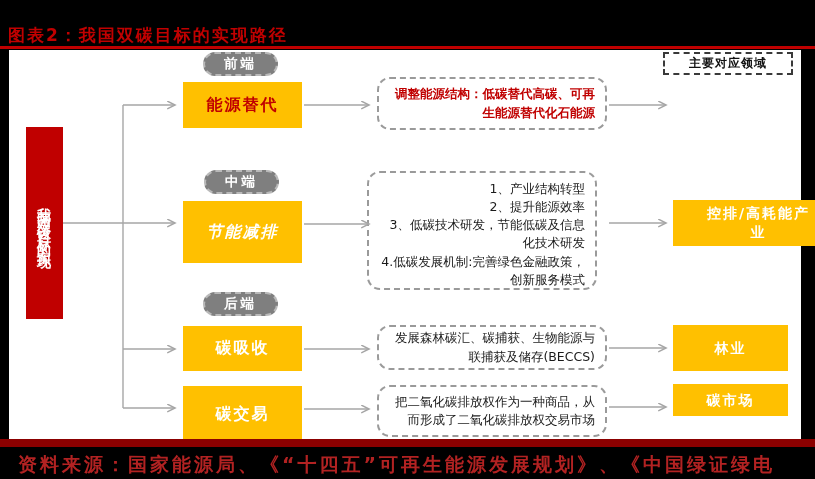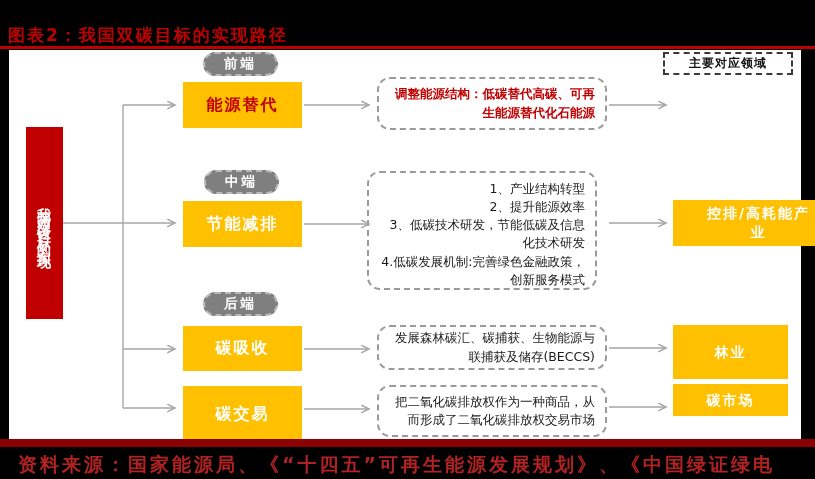--- a/index.html
+++ b/index.html
@@ -69,42 +69,42 @@
 
   <div class="rootbox">我国双碳目标的实现</div>
 
   <div class="tag" style="left:203px;top:32px;">前端</div>
   <div class="tag" style="left:204px;top:150px;">中端</div>
   <div class="tag" style="left:203px;top:272px;">后端</div>
 
   <div class="legend">主要对应领域</div>
 
   <div class="mbox red-text" style="left:183px;top:62px;height:46px;">能源替代</div>
-  <div class="mbox white-text" style="left:183px;top:181px;height:46px;">节能减排</div>
+  <div class="mbox white-text" style="left:183px;top:181px;height:62px;font-style:italic;">节能减排</div>
   <div class="mbox white-text" style="left:183px;top:306px;height:45px;">碳吸收</div>
   <div class="mbox white-text" style="left:183px;top:366px;height:57px;">碳交易</div>
 
   <div class="dbox red-desc" style="left:377px;top:57px;height:53px;">
     <span>调整能源结构：低碳替代高碳、可再生能源替代化石能源</span>
   </div>
   <div class="dbox list" style="left:367px;top:151px;height:119px;">
     <div>1、产业结构转型</div>
     <div>2、提升能源效率</div>
     <div>3、低碳技术研发，节能低碳及信息化技术研发</div>
     <div>4.低碳发展机制:完善绿色金融政策，创新服务模式</div>
   </div>
   <div class="dbox" style="left:377px;top:305px;height:45px;">
     <span>发展森林碳汇、碳捕获、生物能源与联捕获及储存(BECCS)</span>
   </div>
   <div class="dbox" style="left:377px;top:365px;height:52px;">
     <span>把二氧化碳排放权作为一种商品，从而形成了二氧化碳排放权交易市场</span>
   </div>
 
   <div class="rbox white-text" style="left:673px;top:180px;height:46px;padding-left:28px;">控排/高耗能产业</div>
-  <div class="rbox white-text" style="left:673px;top:305px;height:54px;">林业</div>
+  <div class="rbox white-text" style="left:673px;top:305px;height:46px;">林业</div>
   <div class="rbox white-text" style="left:673px;top:364px;height:32px;">碳市场</div>
 
   <svg class="connectors" width="815" height="479" viewBox="0 0 815 479">
     <defs>
       <marker id="arrow" viewBox="0 0 9 9" refX="7.5" refY="4" markerWidth="10" markerHeight="10" orient="auto" markerUnits="userSpaceOnUse">
         <path d="M0.5,0.5 L7.5,4 L0.5,7.5" fill="none" stroke="#A6A6A6" stroke-width="1.4"></path>
       </marker>
     </defs>
     <g stroke="#A6A6A6" stroke-width="1.4" fill="none">
       <line x1="123" y1="85" x2="123" y2="388"></line>

